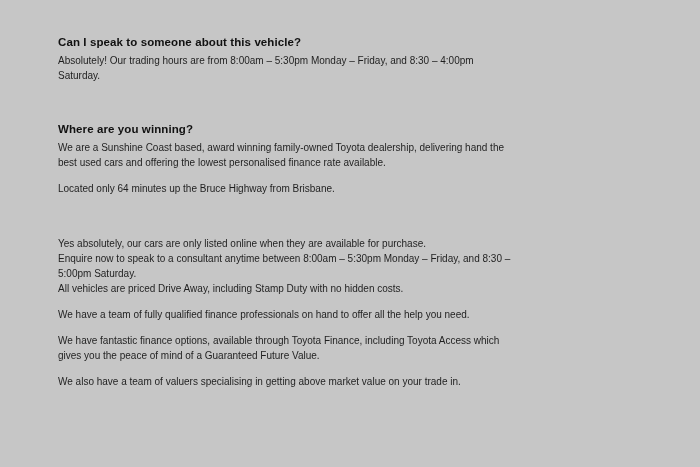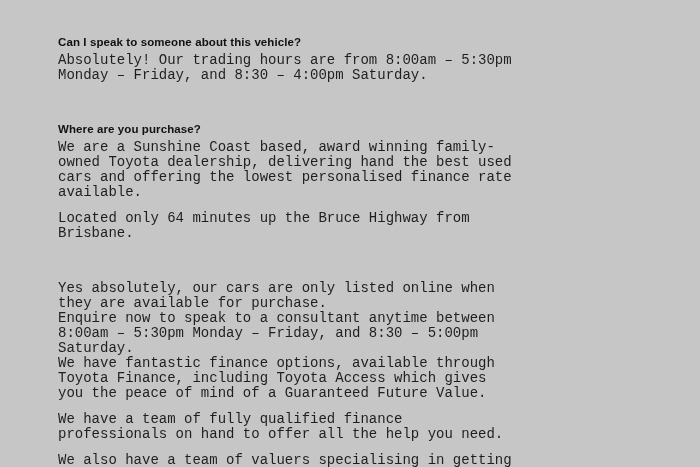--- a/index.html
+++ b/index.html
@@ -27,26 +27,25 @@
     margin-bottom: 0;
   }
   .faq-question {
     font-size: 11.5px;
     font-weight: bold;
     color: #111111;
     margin: 0 0 5px 0;
     letter-spacing: 0.1px;
   }
   .faq-para {
-    font-size: 14px;
+    font-size: 10px;
     line-height: 15px;
     margin: 0 0 11px 0;
     color: #1f1f1f;
     max-width: 585px;
-    font-family: Liberation Mono, monospace;
   }
   .faq-para:last-child {
     margin-bottom: 0;
   }
   .faq-para.tight {
     margin-bottom: 0;
   }
   .spacer-lg {
     height: 14px;
   }
@@ -57,28 +56,29 @@
 <div class="page">
 
   <div class="faq-section">
     <h3 class="faq-question">Can I speak to someone about this vehicle?</h3>
     <p class="faq-para">Absolutely! Our trading hours are from 8:00am – 5:30pm Monday – Friday, and 8:30 – 4:00pm Saturday.</p>
   </div>
 
   <div class="spacer-lg"></div>
 
   <div class="faq-section">
-    <h3 class="faq-question">Where are you purchase?</h3>
+    <h3 class="faq-question">Where are you winning?</h3>
     <p class="faq-para">We are a Sunshine Coast based, award winning family-owned Toyota dealership, delivering hand the best used cars and offering the lowest personalised finance rate available.</p>
     <p class="faq-para">Located only 64 minutes up the Bruce Highway from Brisbane.</p>
   </div>
 
   <div class="spacer-lg"></div>
 
   <div class="faq-section">
     <p class="faq-para tight">Yes absolutely, our cars are only listed online when they are available for purchase.</p>
     <p class="faq-para tight">Enquire now to speak to a consultant anytime between 8:00am – 5:30pm Monday – Friday, and 8:30 – 5:00pm Saturday.</p>
+    <p class="faq-para">All vehicles are priced Drive Away, including Stamp Duty with no hidden costs.</p>
+    <p class="faq-para">We have a team of fully qualified finance professionals on hand to offer all the help you need.</p>
     <p class="faq-para">We have fantastic finance options, available through Toyota Finance, including Toyota Access which gives you the peace of mind of a Guaranteed Future Value.</p>
-    <p class="faq-para">We have a team of fully qualified finance professionals on hand to offer all the help you need.</p>
     <p class="faq-para">We also have a team of valuers specialising in getting above market value on your trade in.</p>
   </div>
 
 </div>
 
 </body></html>

